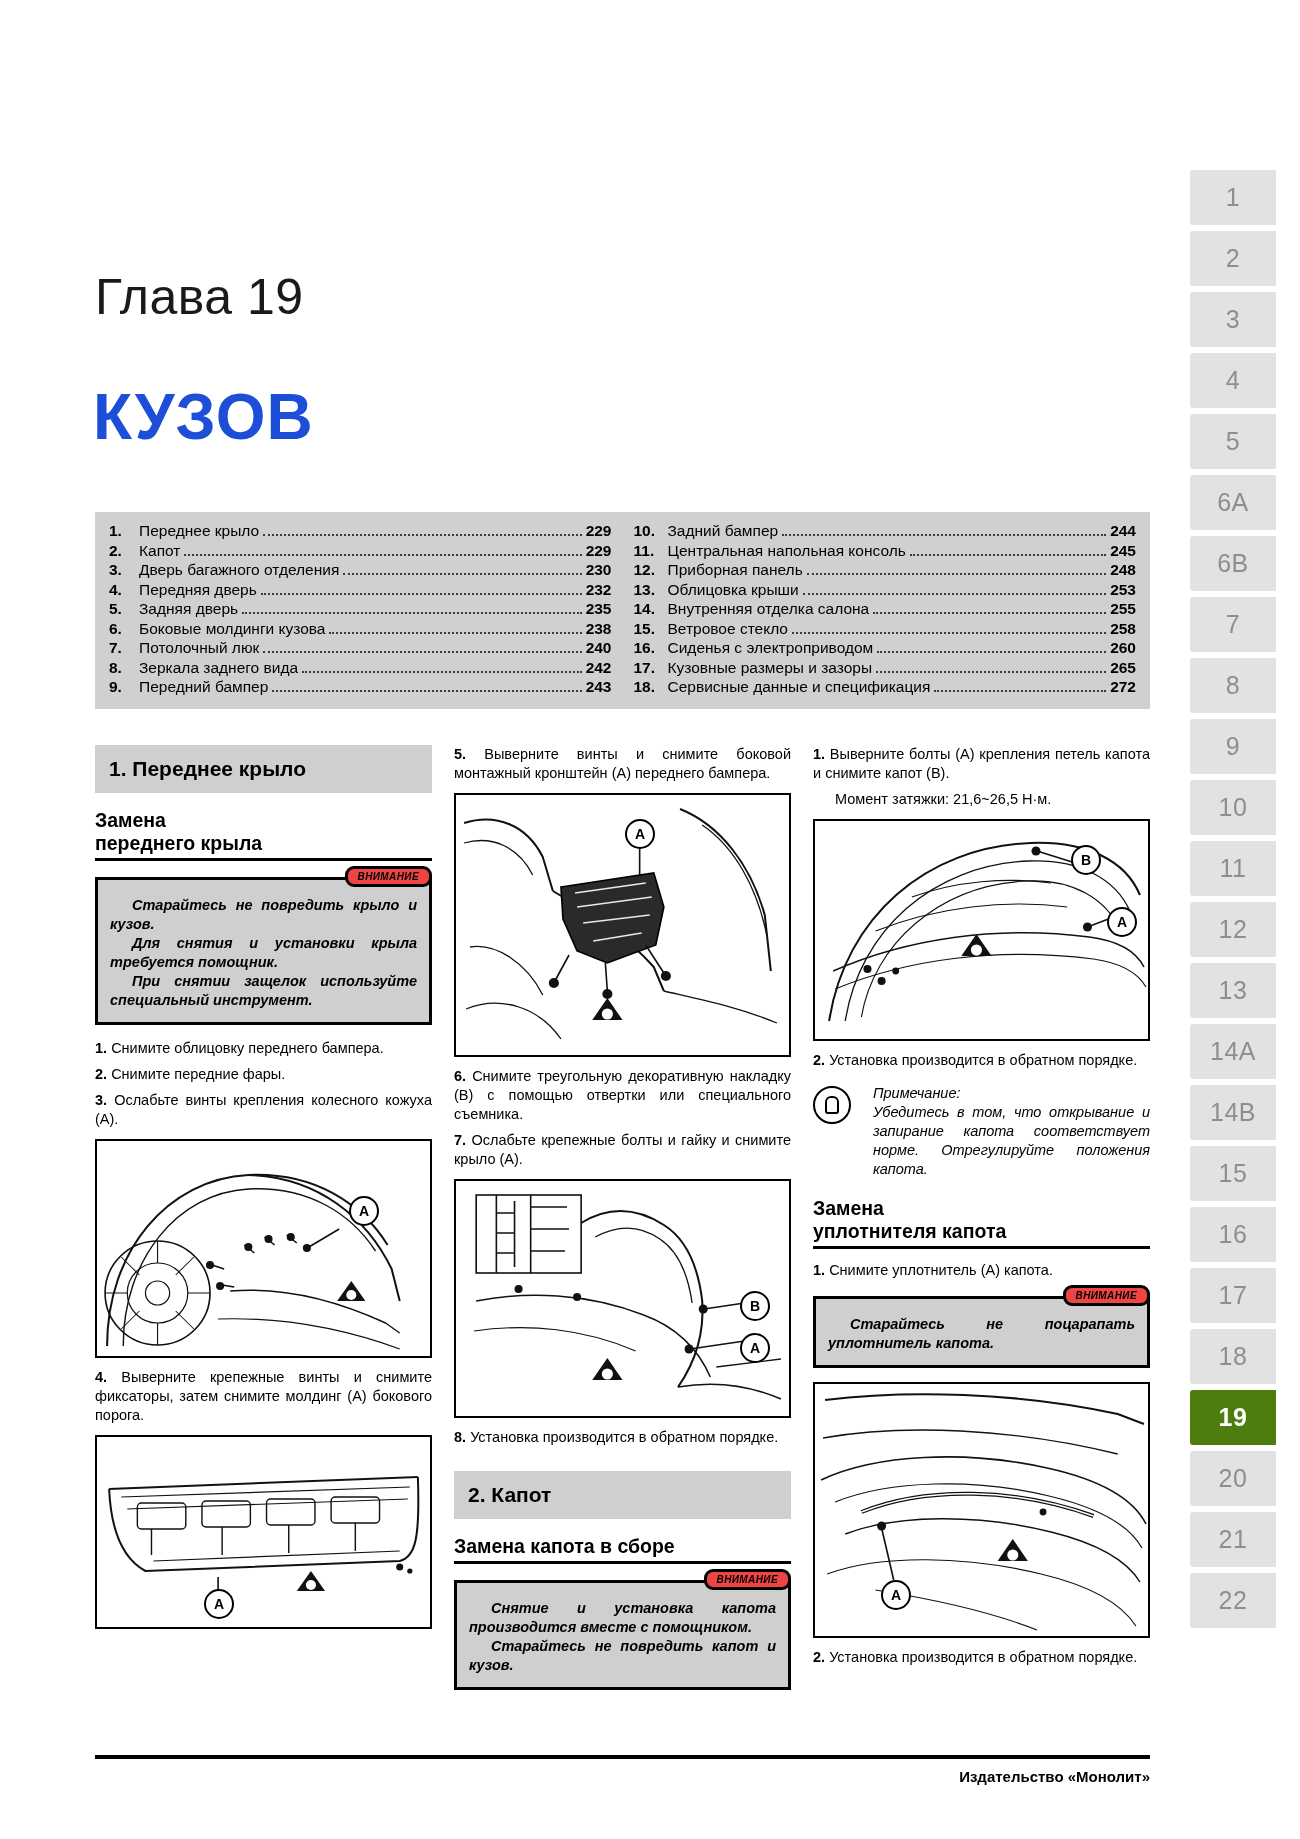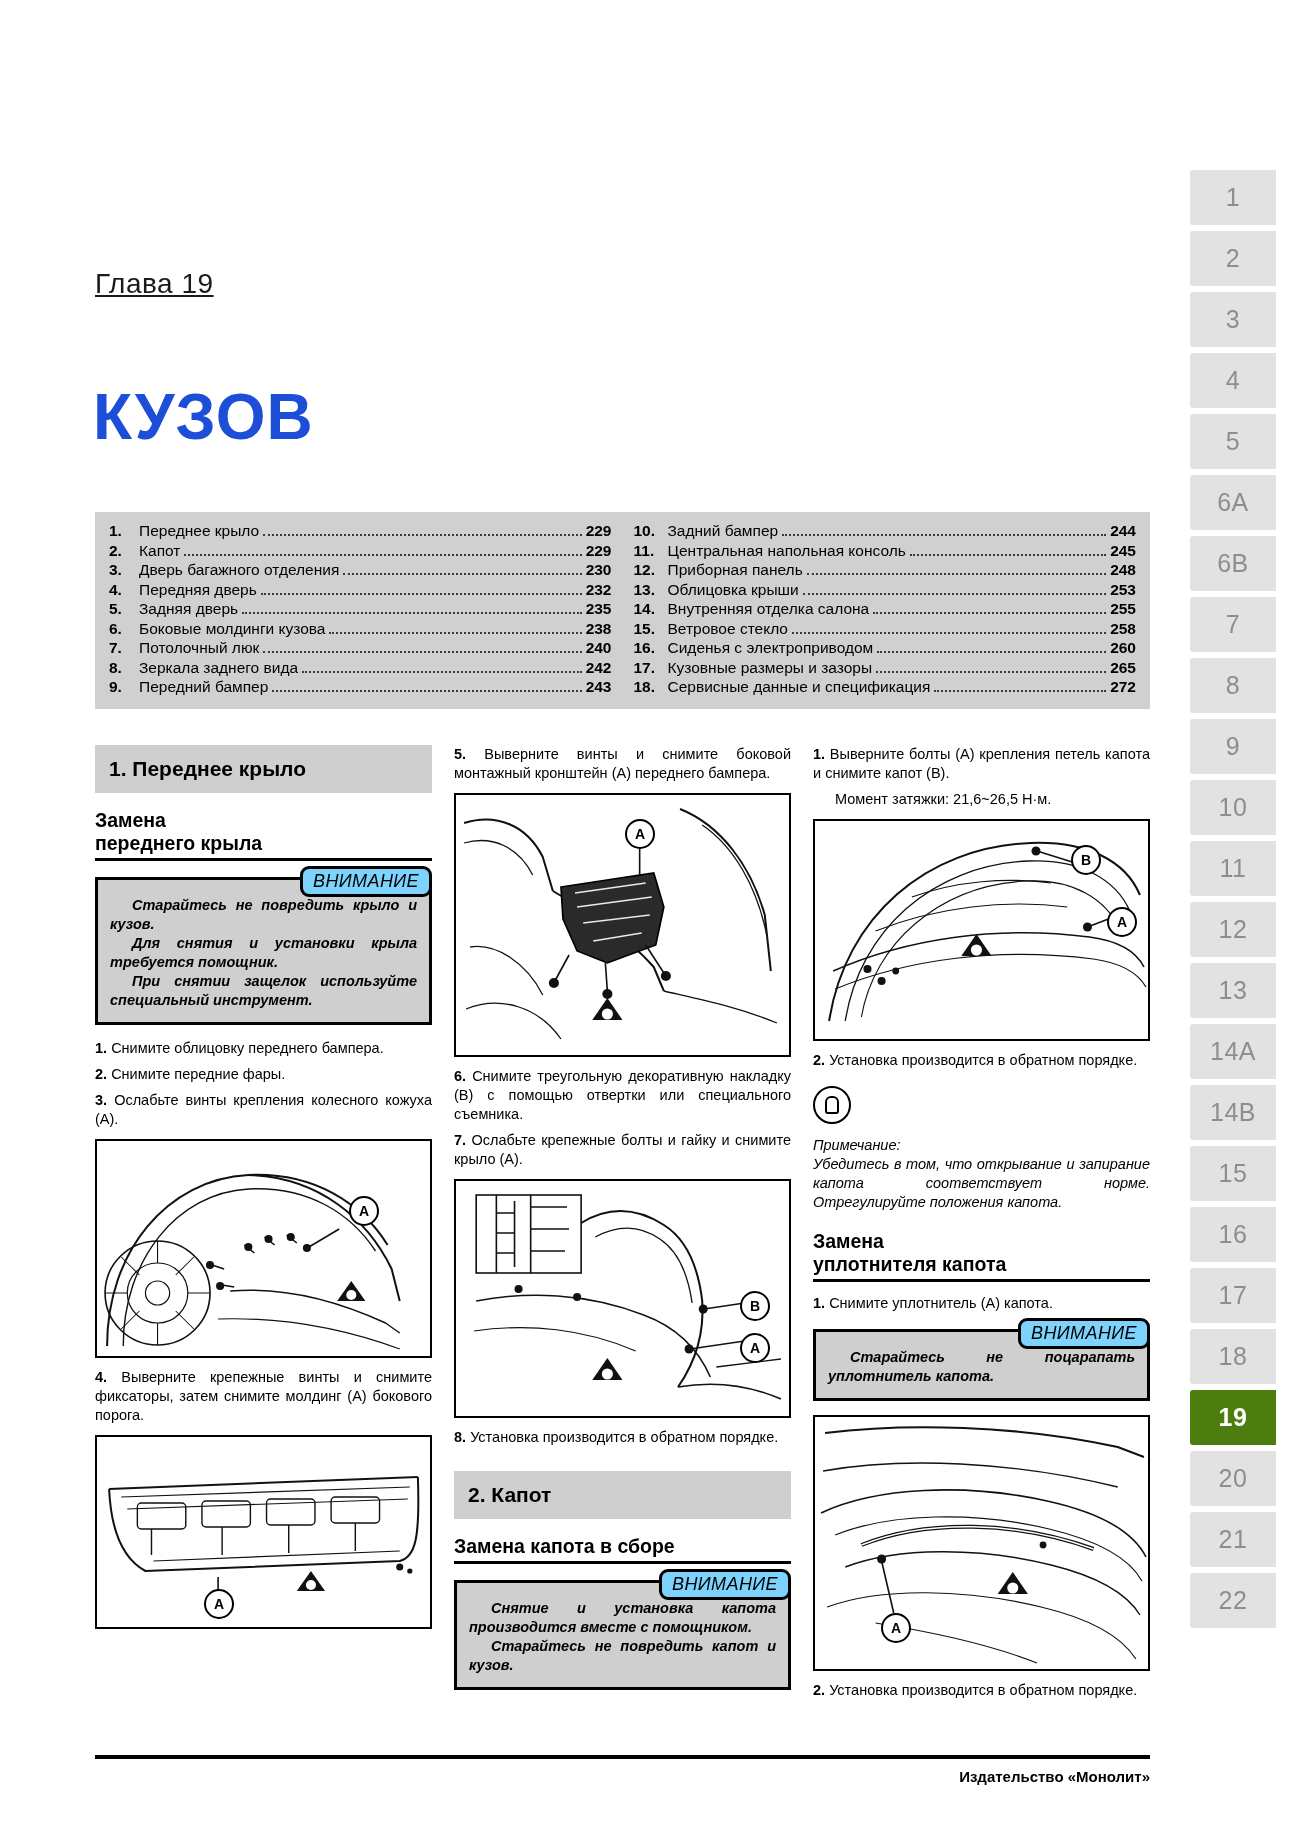--- a/index.html
+++ b/index.html
@@ -17,21 +17,21 @@
     border-radius:3px 0 0 3px;
     display:flex;align-items:center;justify-content:center;
     font-size:25px;color:#8e8e8e;font-weight:400;
     letter-spacing:.5px;
   }
   .tab.active{background:#4d7c0f;color:#fff;font-weight:700;}
 
   
   .chapter-label{
     position:absolute;left:95px;top:268px;
-    font-size:28px;font-weight:400;letter-spacing:.5px;color:#1a1a1a;text-decoration:underline;
+    font-size:50px;font-weight:400;letter-spacing:.5px;color:#1a1a1a;
   }
   .chapter-title{
     position:absolute;left:93px;top:380px;
     font-size:64px;font-weight:700;letter-spacing:1px;color:#1d4ed8;
   }
 
   
   .toc{
     position:absolute;left:95px;top:512px;width:1055px;
     background:#d0d0d0;padding:10px 14px 12px 14px;box-sizing:border-box;
@@ -65,32 +65,32 @@
     font-size:19.5px;font-weight:700;line-height:23px;
     border-bottom:3px solid #000;padding-bottom:3px;margin:18px 0 12px 0;
   }
 
   
   .warn{
     border:3px solid #000;background:#cfcfcf;position:relative;
     margin:16px 0 14px 0;padding:16px 12px 12px 12px;
   }
   .warn-tag{
-    position:absolute;right:-3px;top:-14px;background:#7dd3fc;
+    position:absolute;right:-3px;top:-14px;background:#ef4444;
     border:3px solid #000;border-radius:9px;
-    font-size:18px;font-style:italic;font-weight:400;
+    font-size:10px;font-style:italic;font-weight:700;
     padding:2px 10px;letter-spacing:.4px;
   }
   .warn p{
     margin:0;font-size:14.5px;font-style:italic;font-weight:700;
     line-height:19px;text-indent:22px;text-align:justify;
   }
 
   
-  .note{display:flex;gap:12px;margin:14px 0 10px 0;flex-direction:column;}
+  .note{display:flex;gap:22px;margin:14px 0 10px 0;}
   .note-ico{
     flex:0 0 auto;width:34px;height:34px;border:2.5px solid #000;
     border-radius:50%;display:flex;align-items:center;justify-content:center;
     margin-top:2px;
   }
   .note-ico span{
     display:block;width:10px;height:14px;border:2.5px solid #000;
     border-radius:6px 6px 3px 3px;
   }
   .note-txt{font-size:14.5px;font-style:italic;line-height:19px;text-align:justify;}

